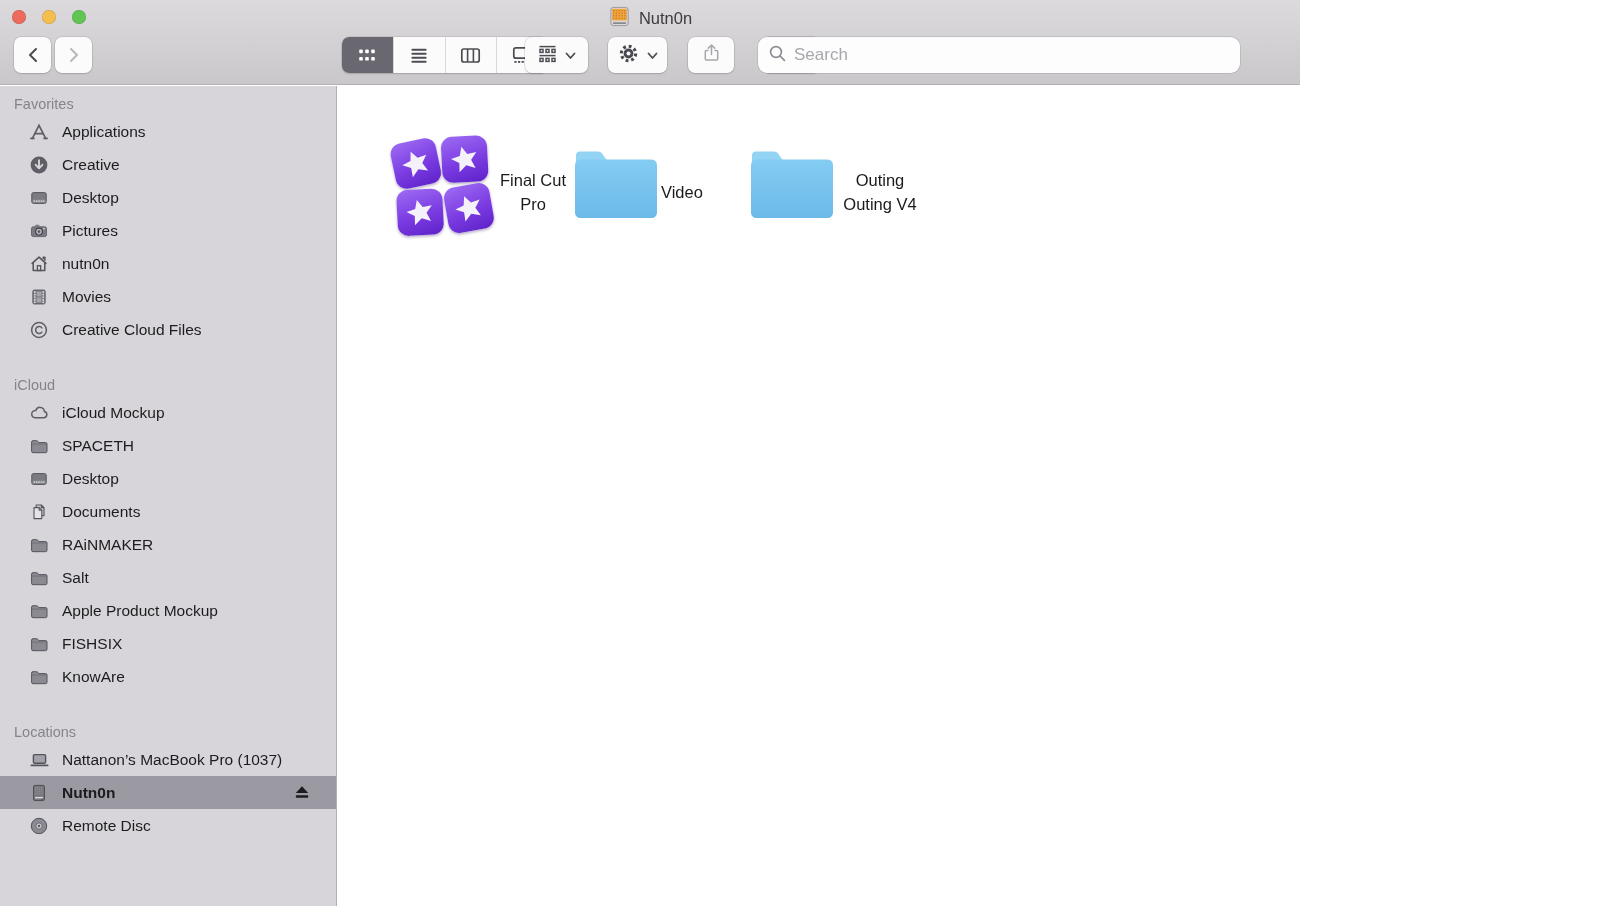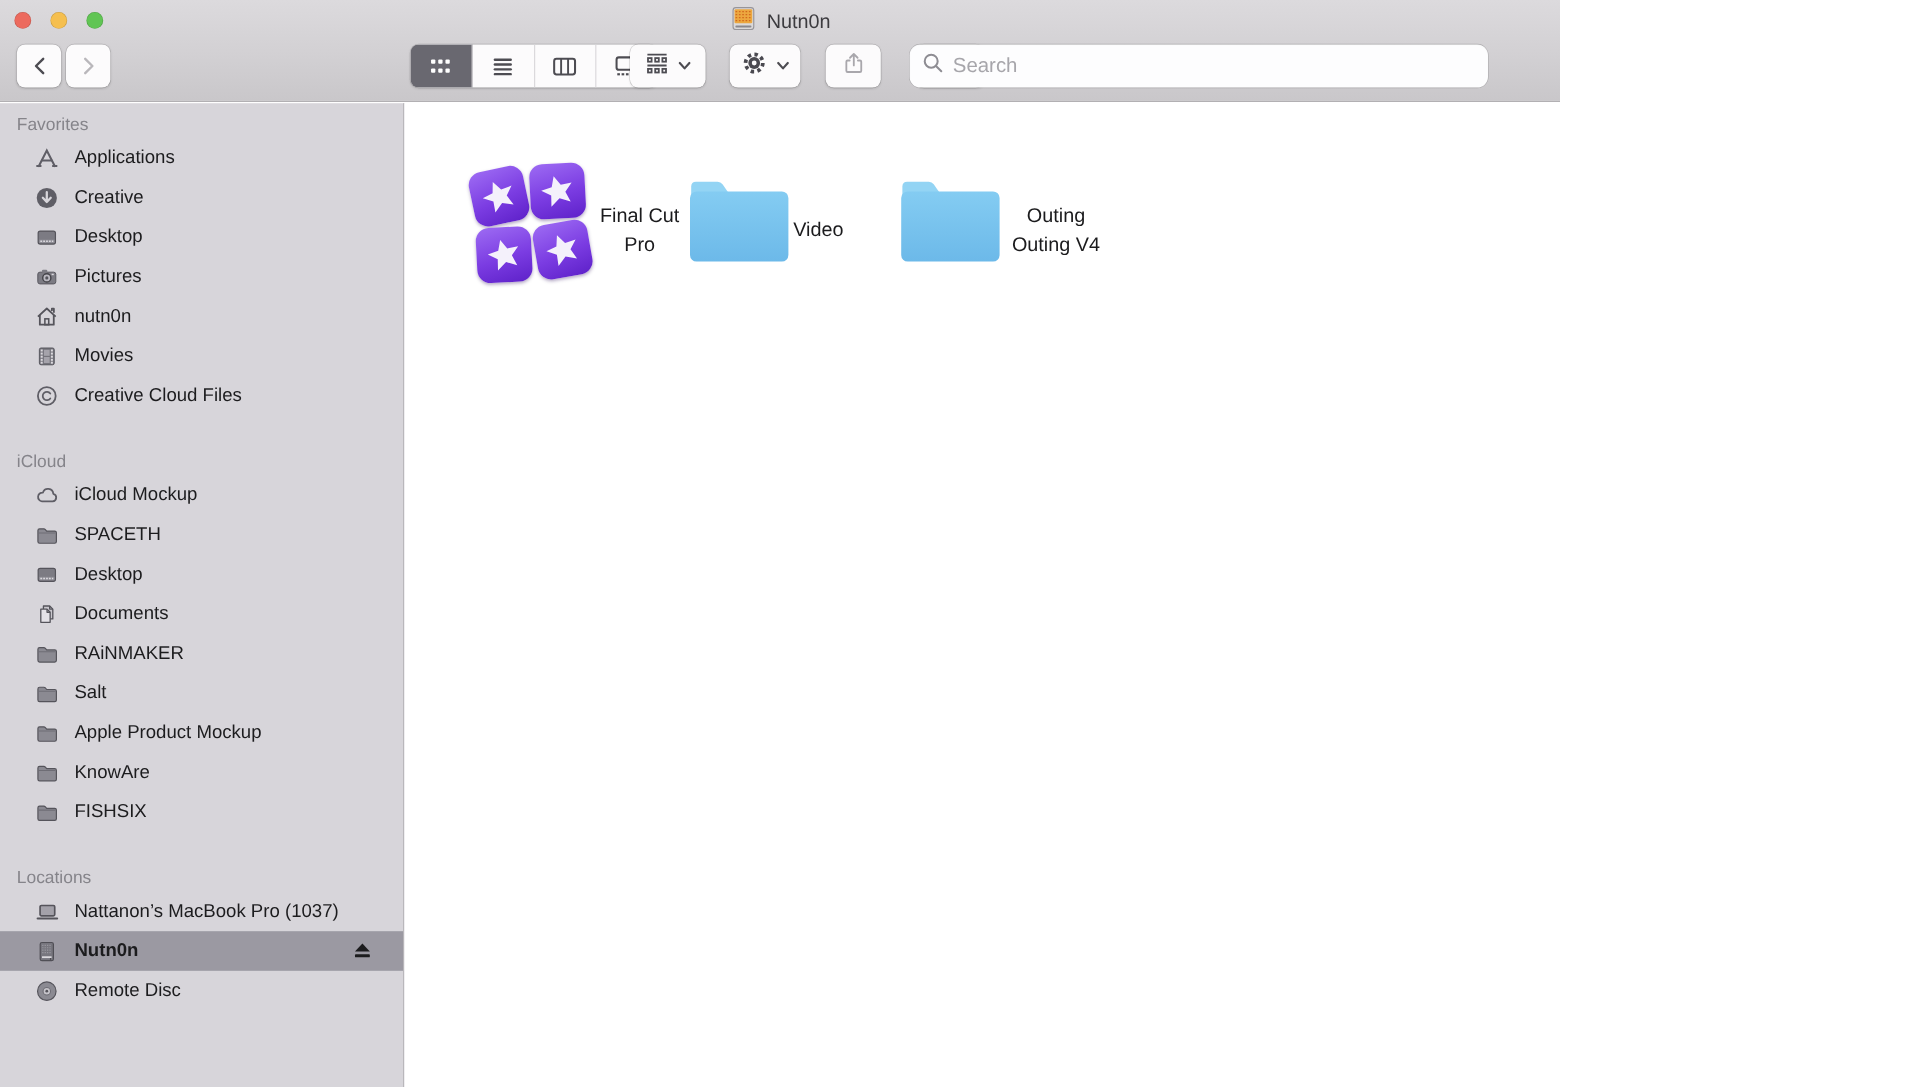--- a/index.html
+++ b/index.html
@@ -377,30 +377,30 @@
             </span>
             <span class="sb-text">Apple Product Mockup</span>
           </div>
           <div class="sb-row">
             <span class="sb-icon">
               <svg width="20" height="20" viewBox="0 0 20 20">
                 <path d="M2.6 15.3 V6.1 q0 -1.4 1.4 -1.4 h3.5 q.8 0 1.3 .6 l1.1 1.3 h6.7 q1.4 0 1.4 1.4 v7.3 q0 1.4 -1.4 1.4 H4 q-1.4 0 -1.4 -1.4 Z" fill="#8b8a92" stroke="#55545b" stroke-width="1"></path>
                 <path d="M2.8 8.1 H17.2" stroke="#6e6d75" stroke-width="0.9"></path>
               </svg>
             </span>
-            <span class="sb-text">KnowAre</span>
+            <span class="sb-text">FISHSIX</span>
           </div>
           <div class="sb-row">
             <span class="sb-icon">
               <svg width="20" height="20" viewBox="0 0 20 20">
                 <path d="M2.6 15.3 V6.1 q0 -1.4 1.4 -1.4 h3.5 q.8 0 1.3 .6 l1.1 1.3 h6.7 q1.4 0 1.4 1.4 v7.3 q0 1.4 -1.4 1.4 H4 q-1.4 0 -1.4 -1.4 Z" fill="#8b8a92" stroke="#55545b" stroke-width="1"></path>
                 <path d="M2.8 8.1 H17.2" stroke="#6e6d75" stroke-width="0.9"></path>
               </svg>
             </span>
-            <span class="sb-text">FISHSIX</span>
+            <span class="sb-text">KnowAre</span>
           </div>
         </div>
         <div class="sb-section">
           <div class="sb-label">Locations</div>
           <div class="sb-row">
             <span class="sb-icon">
               <svg width="21" height="20" viewBox="0 0 21 20">
                 <rect x="4.4" y="4.6" width="12.2" height="8.6" rx="1.1" fill="#a3a1a9" stroke="#55545b" stroke-width="1.4"></rect>
                 <path d="M2.4 15.4 h16.2" stroke="#55545b" stroke-width="1.8" stroke-linecap="round"></path>
               </svg>

